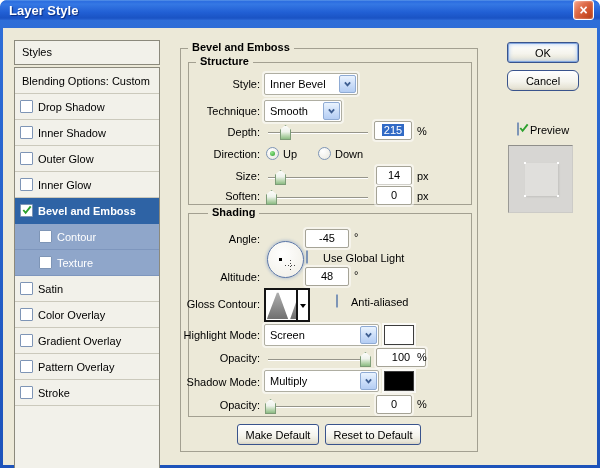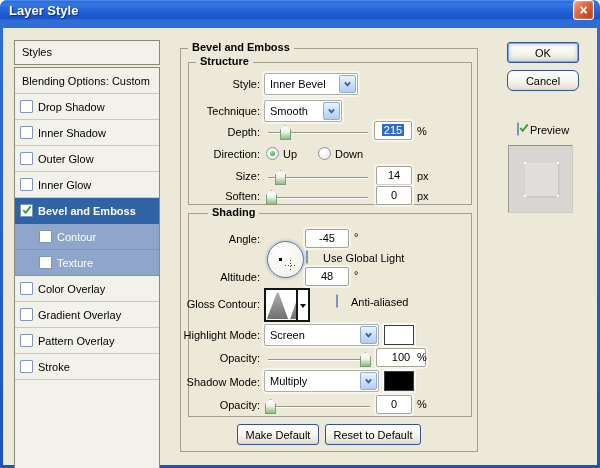--- a/index.html
+++ b/index.html
@@ -171,20 +171,26 @@
       <div class="srow sub">
     <span class="cb">
       
     </span>
     <span class="lbl">Texture</span>
   </div>
       <div class="srow">
     <span class="cb">
       
     </span>
+    <span class="lbl">Satin</span>
+  </div>
+      <div class="srow">
+    <span class="cb">
+      
+    </span>
     <span class="lbl">Color Overlay</span>
   </div>
       <div class="srow">
     <span class="cb">
       
     </span>
     <span class="lbl">Gradient Overlay</span>
   </div>
       <div class="srow">
     <span class="cb">

